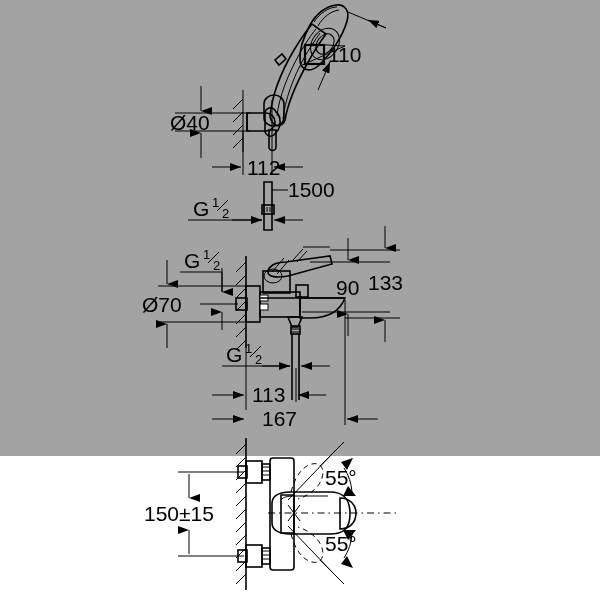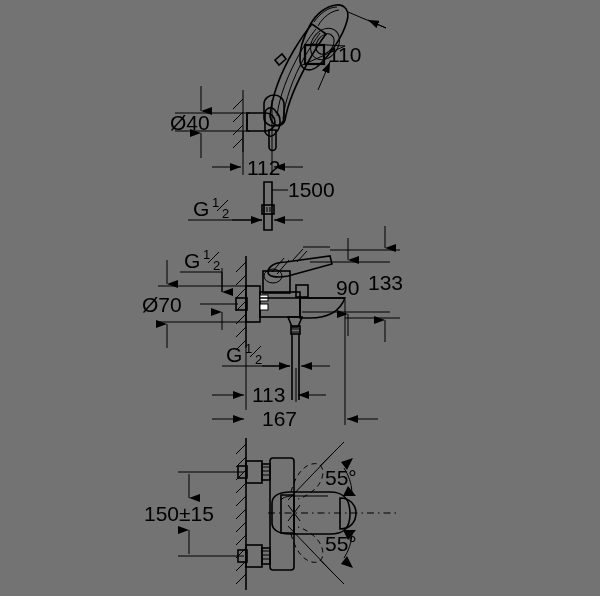--- a/index.html
+++ b/index.html
@@ -1,21 +1,21 @@
 <!DOCTYPE html>
 <html><head>
 <meta charset="utf-8">
 <style>
   html,body{margin:0;padding:0;background:#ffffff;}
   body{
     width:600px;height:600px;overflow:hidden;
     font-family:"Liberation Sans", sans-serif;
     color:#000000;
   }
-  #sheet{position:relative;width:600px;height:596px;background:#737373;}
+  #sheet{position:relative;width:600px;height:456px;background:#a3a3a3;}
   svg#drawing{position:absolute;left:0;top:0;width:600px;height:600px;display:block;}
   .dimtext{font-family:"Liberation Sans", sans-serif;font-size:21px;fill:#000;}
   .dimtext-sm{font-family:"Liberation Sans", sans-serif;font-size:13px;fill:#000;}
   .ln{stroke:#000;fill:none;}
   .thin{stroke-width:1;}
   .med{stroke-width:1.6;}
   .thick{stroke-width:2.2;}
   .solidblk{fill:#000;stroke:none;}
   .dash{stroke-dasharray:7 4 1.5 4;}
   .dashed2{stroke-dasharray:5 4;}

